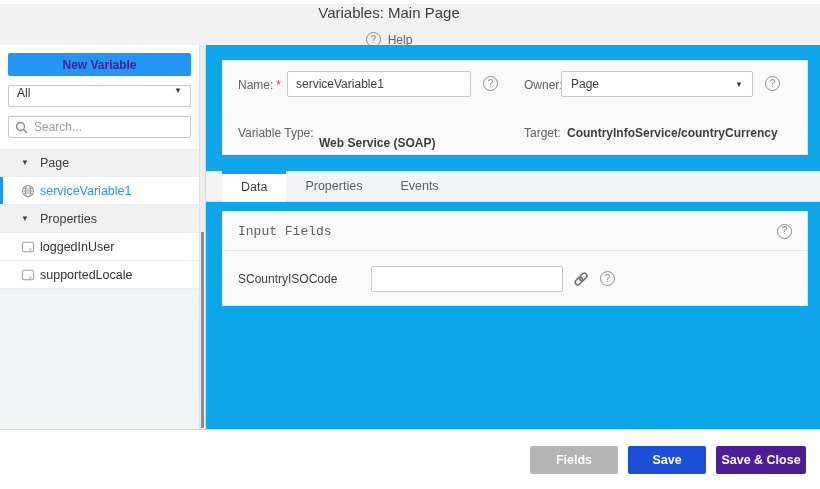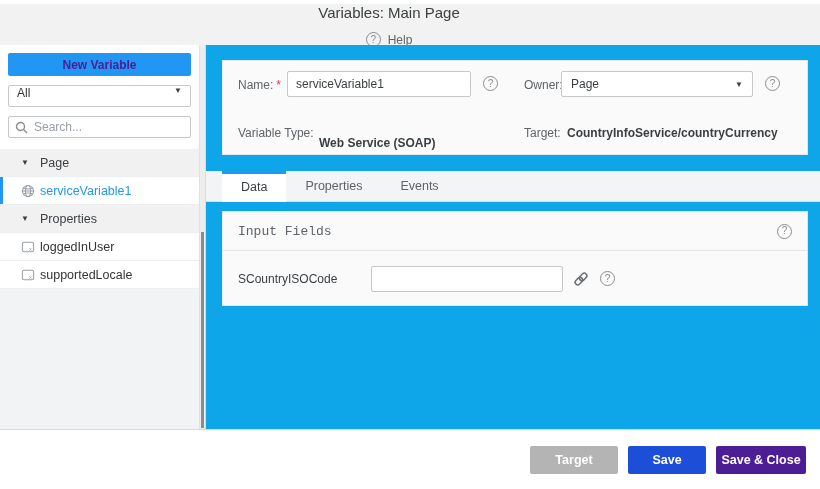--- a/index.html
+++ b/index.html
@@ -228,17 +228,17 @@
               </g>
             </svg>
           </button>
           <span class="qmark" style="margin-left:11px;">?</span>
         </div>
       </div>
     </div>
   </div>
 
   <div class="footer">
-    <button class="fbtn cancel">Target</button>
+    <button class="fbtn cancel">Fields</button>
     <button class="fbtn save">Save</button>
     <button class="fbtn saveclose">Save &amp; Close</button>
   </div>
 </div>
 
 </body></html>

